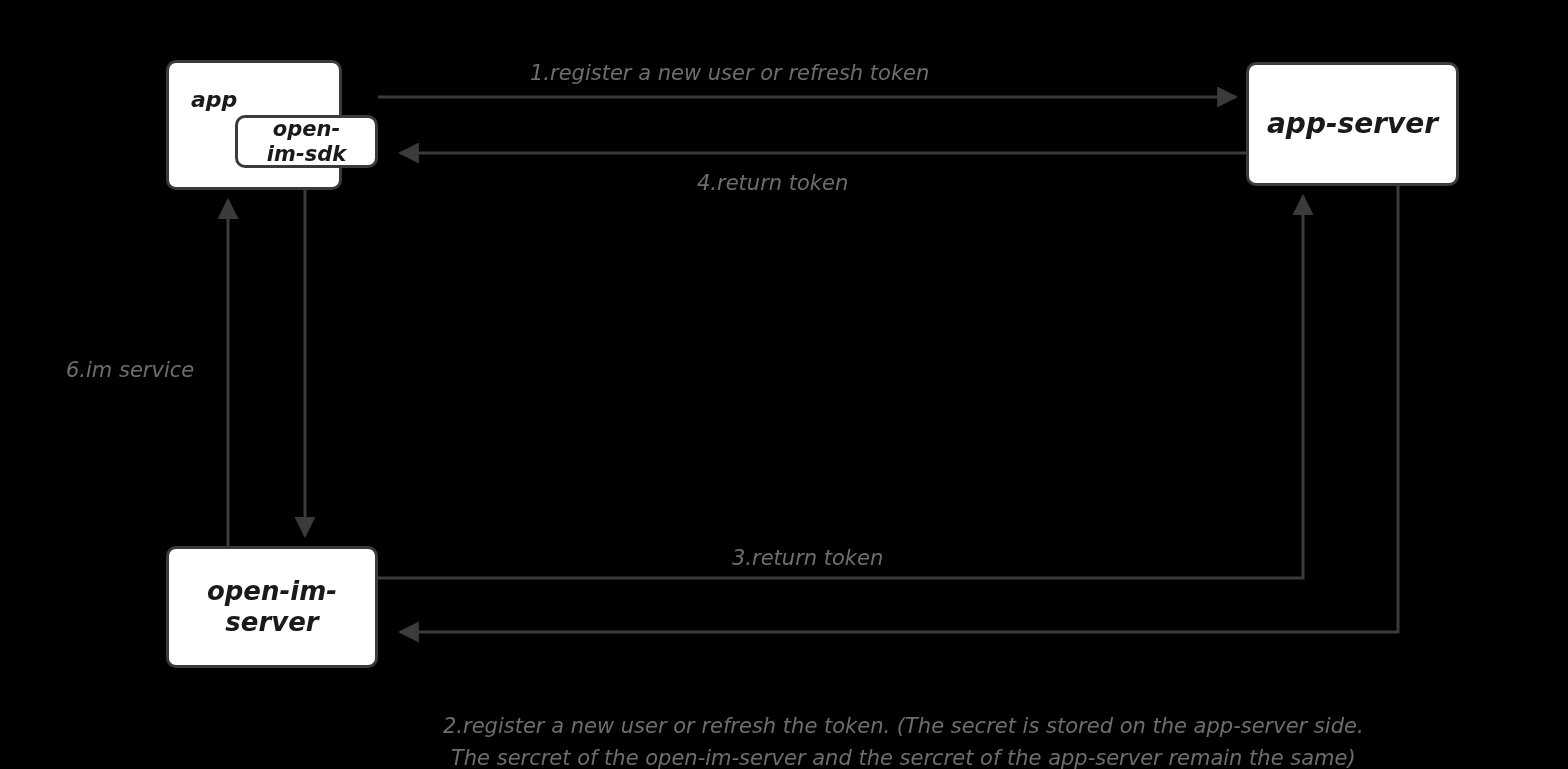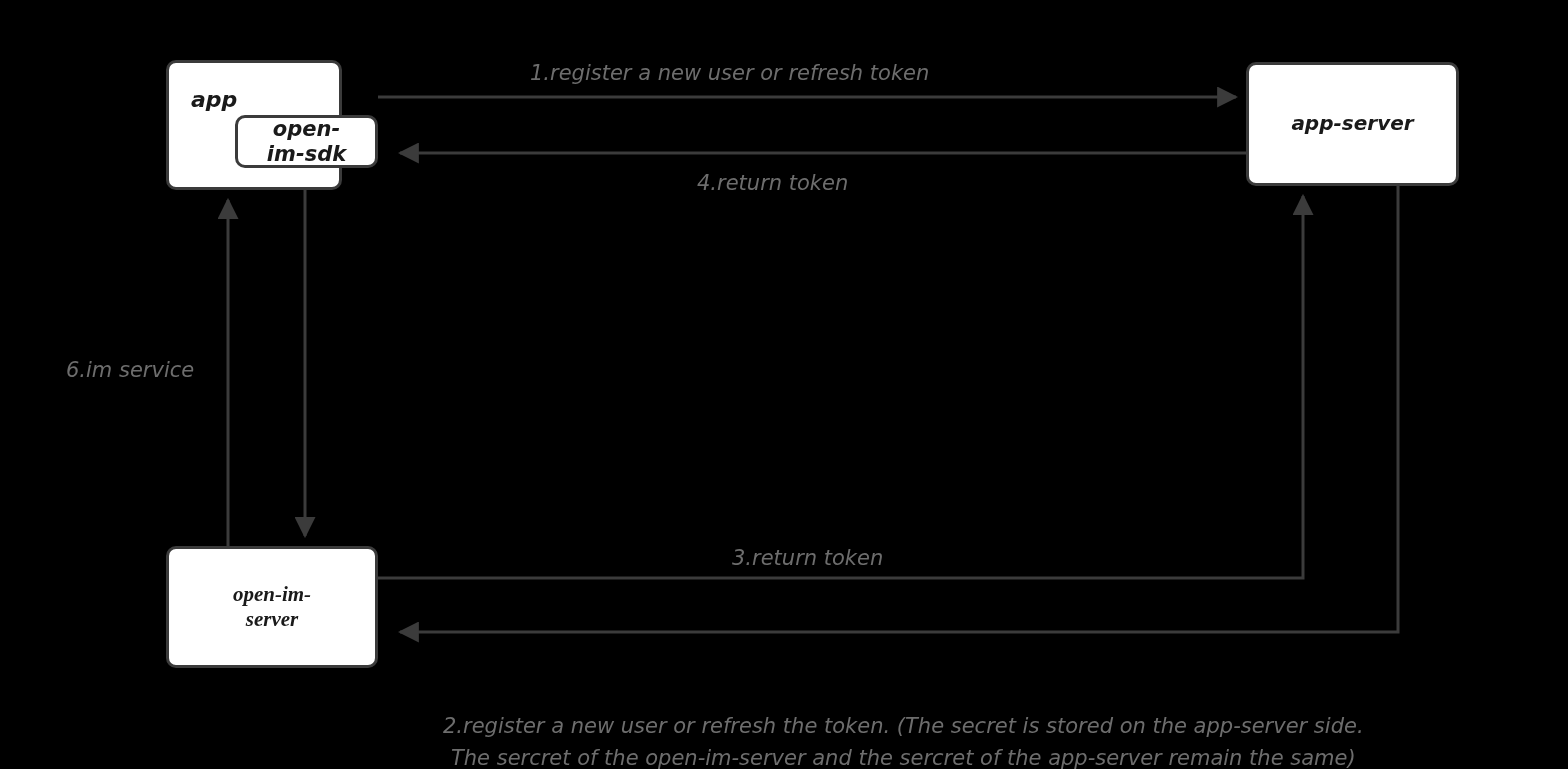--- a/index.html
+++ b/index.html
@@ -56,31 +56,30 @@
   #node-sdk .node-label {
     font-size: 21px;
   }
   #node-appserver {
     left: 1246px;
     top: 62px;
     width: 213px;
     height: 124px;
   }
   #node-appserver .node-label {
-    font-size: 20px;
+    font-size: 28px;
   }
   #node-imserver {
     left: 166px;
     top: 546px;
     width: 212px;
     height: 122px;
   }
   #node-imserver .node-label {
-    font-size: 21px;
-    font-family: Liberation Serif, serif;
+    font-size: 26px;
   }
 
   .edge-svg {
     position: absolute;
     left: 0;
     top: 0;
     width: 1568px;
     height: 769px;
     pointer-events: none;
   }

